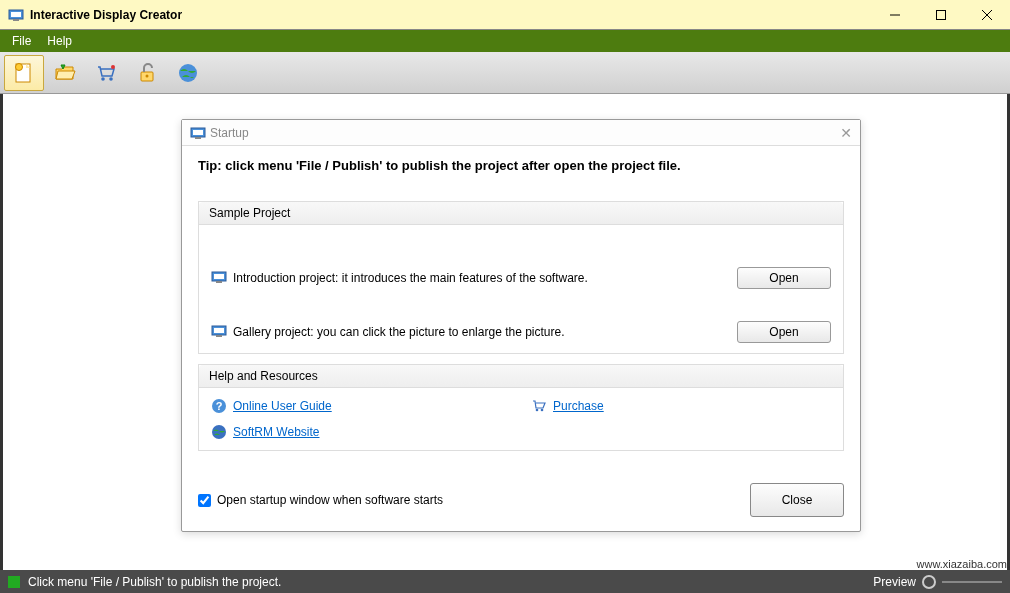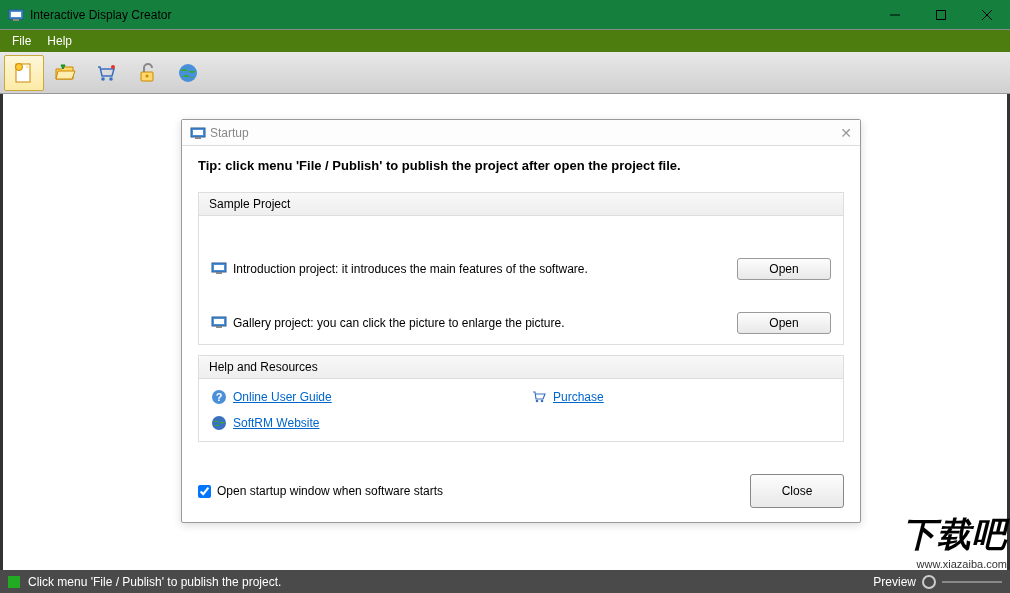--- a/index.html
+++ b/index.html
@@ -1,19 +1,19 @@
 <!DOCTYPE html>
 <html><head>
 <meta charset="utf-8">
 <style>
 * { box-sizing: border-box; margin: 0; padding: 0; }
 body { font-family: "Segoe UI", Tahoma, sans-serif; font-size: 12px; overflow: hidden; width: 1010px; height: 593px; background: #fff; }
 
 
-.titlebar { height: 30px; background: #15803d; display: flex; align-items: center; padding: 0 0 0 8px; border-bottom: 1px solid #888; }
+.titlebar { height: 30px; background: #fef9c3; display: flex; align-items: center; padding: 0 0 0 8px; border-bottom: 1px solid #888; font-weight: bold; }
 .titlebar .app-icon { width: 16px; height: 16px; margin-right: 6px; }
 .titlebar .title { flex: 1; font-size: 12px; color: #000; }
 .titlebar .win-btns { display: flex; }
 .titlebar .win-btn { width: 46px; height: 30px; display: flex; align-items: center; justify-content: center; }
 
 
 .menubar { height: 22px; background: #4d7c0f; display: flex; align-items: center; padding: 0 4px; }
 .menubar .menu-item { color: #fff; padding: 2px 8px; font-size: 12px; }
 
 
@@ -23,21 +23,21 @@
 
 
 .main { background: #fff; height: 476px; position: relative; border-left: 3px solid #333; border-right: 3px solid #333; }
 
 
 .dialog { position: absolute; left: 178px; top: 25px; width: 680px; background: #fff; border: 1px solid #999; border-radius: 2px; box-shadow: 0 2px 8px rgba(0,0,0,0.15); }
 .dialog-titlebar { height: 26px; display: flex; align-items: center; padding: 0 8px; border-bottom: 1px solid #ddd; background: #fdfdfd; justify-content: space-between; }
 .dialog-titlebar .d-title { flex: 1; font-size: 12px; color: #888; margin-left: 4px; }
 .dialog-titlebar .d-close { color: #999; font-size: 14px; }
 .dialog-body { padding: 12px 16px; }
-.tip { font-weight: bold; font-size: 13px; margin-bottom: 19px; }
+.tip { font-weight: bold; font-size: 13px; margin-bottom: 28px; }
 
 .panel { border: 1px solid #ddd; border-radius: 0; margin-bottom: 10px; }
 .panel-header { background: linear-gradient(#f8f8f8, #eee); border-bottom: 1px solid #ddd; padding: 4px 10px; font-size: 12px; border-radius: 4px 4px 0 0; }
 .panel-body { padding: 10px 12px; }
 
 .sample-row { display: flex; align-items: center; margin-bottom: 8px; margin-top: 32px; }
 .sample-row:last-child { margin-bottom: 0; }
 .sample-row .row-icon { width: 16px; height: 16px; margin-right: 6px; flex-shrink: 0; }
 .sample-row .row-text { flex: 1; font-size: 12px; }
 .open-btn { width: 94px; height: 22px; background: linear-gradient(#fdfdfd, #e8e8e8); border: 1px solid #999; border-radius: 3px; font-size: 12px; cursor: pointer; }
@@ -228,21 +228,20 @@
 
     <div class="dialog-footer">
       <input type="checkbox" class="chk" checked="" style="">
       <span>Open startup window when software starts</span>
       <span class="spacer"></span>
       <button class="close-btn">Close</button>
     </div>
   </div>
 
   <div class="watermark">
-    <div class="wm-big">下载吧</div>
     <div class="wm-small">www.xiazaiba.com</div>
   </div>
 </div>
 
 <div class="statusbar">
   <span class="status-icon"></span>
   <span class="status-text">Click menu 'File / Publish' to publish the project.</span>
   <div class="preview">
     <span>Preview</span>
     <span class="zoom-circle"></span>

